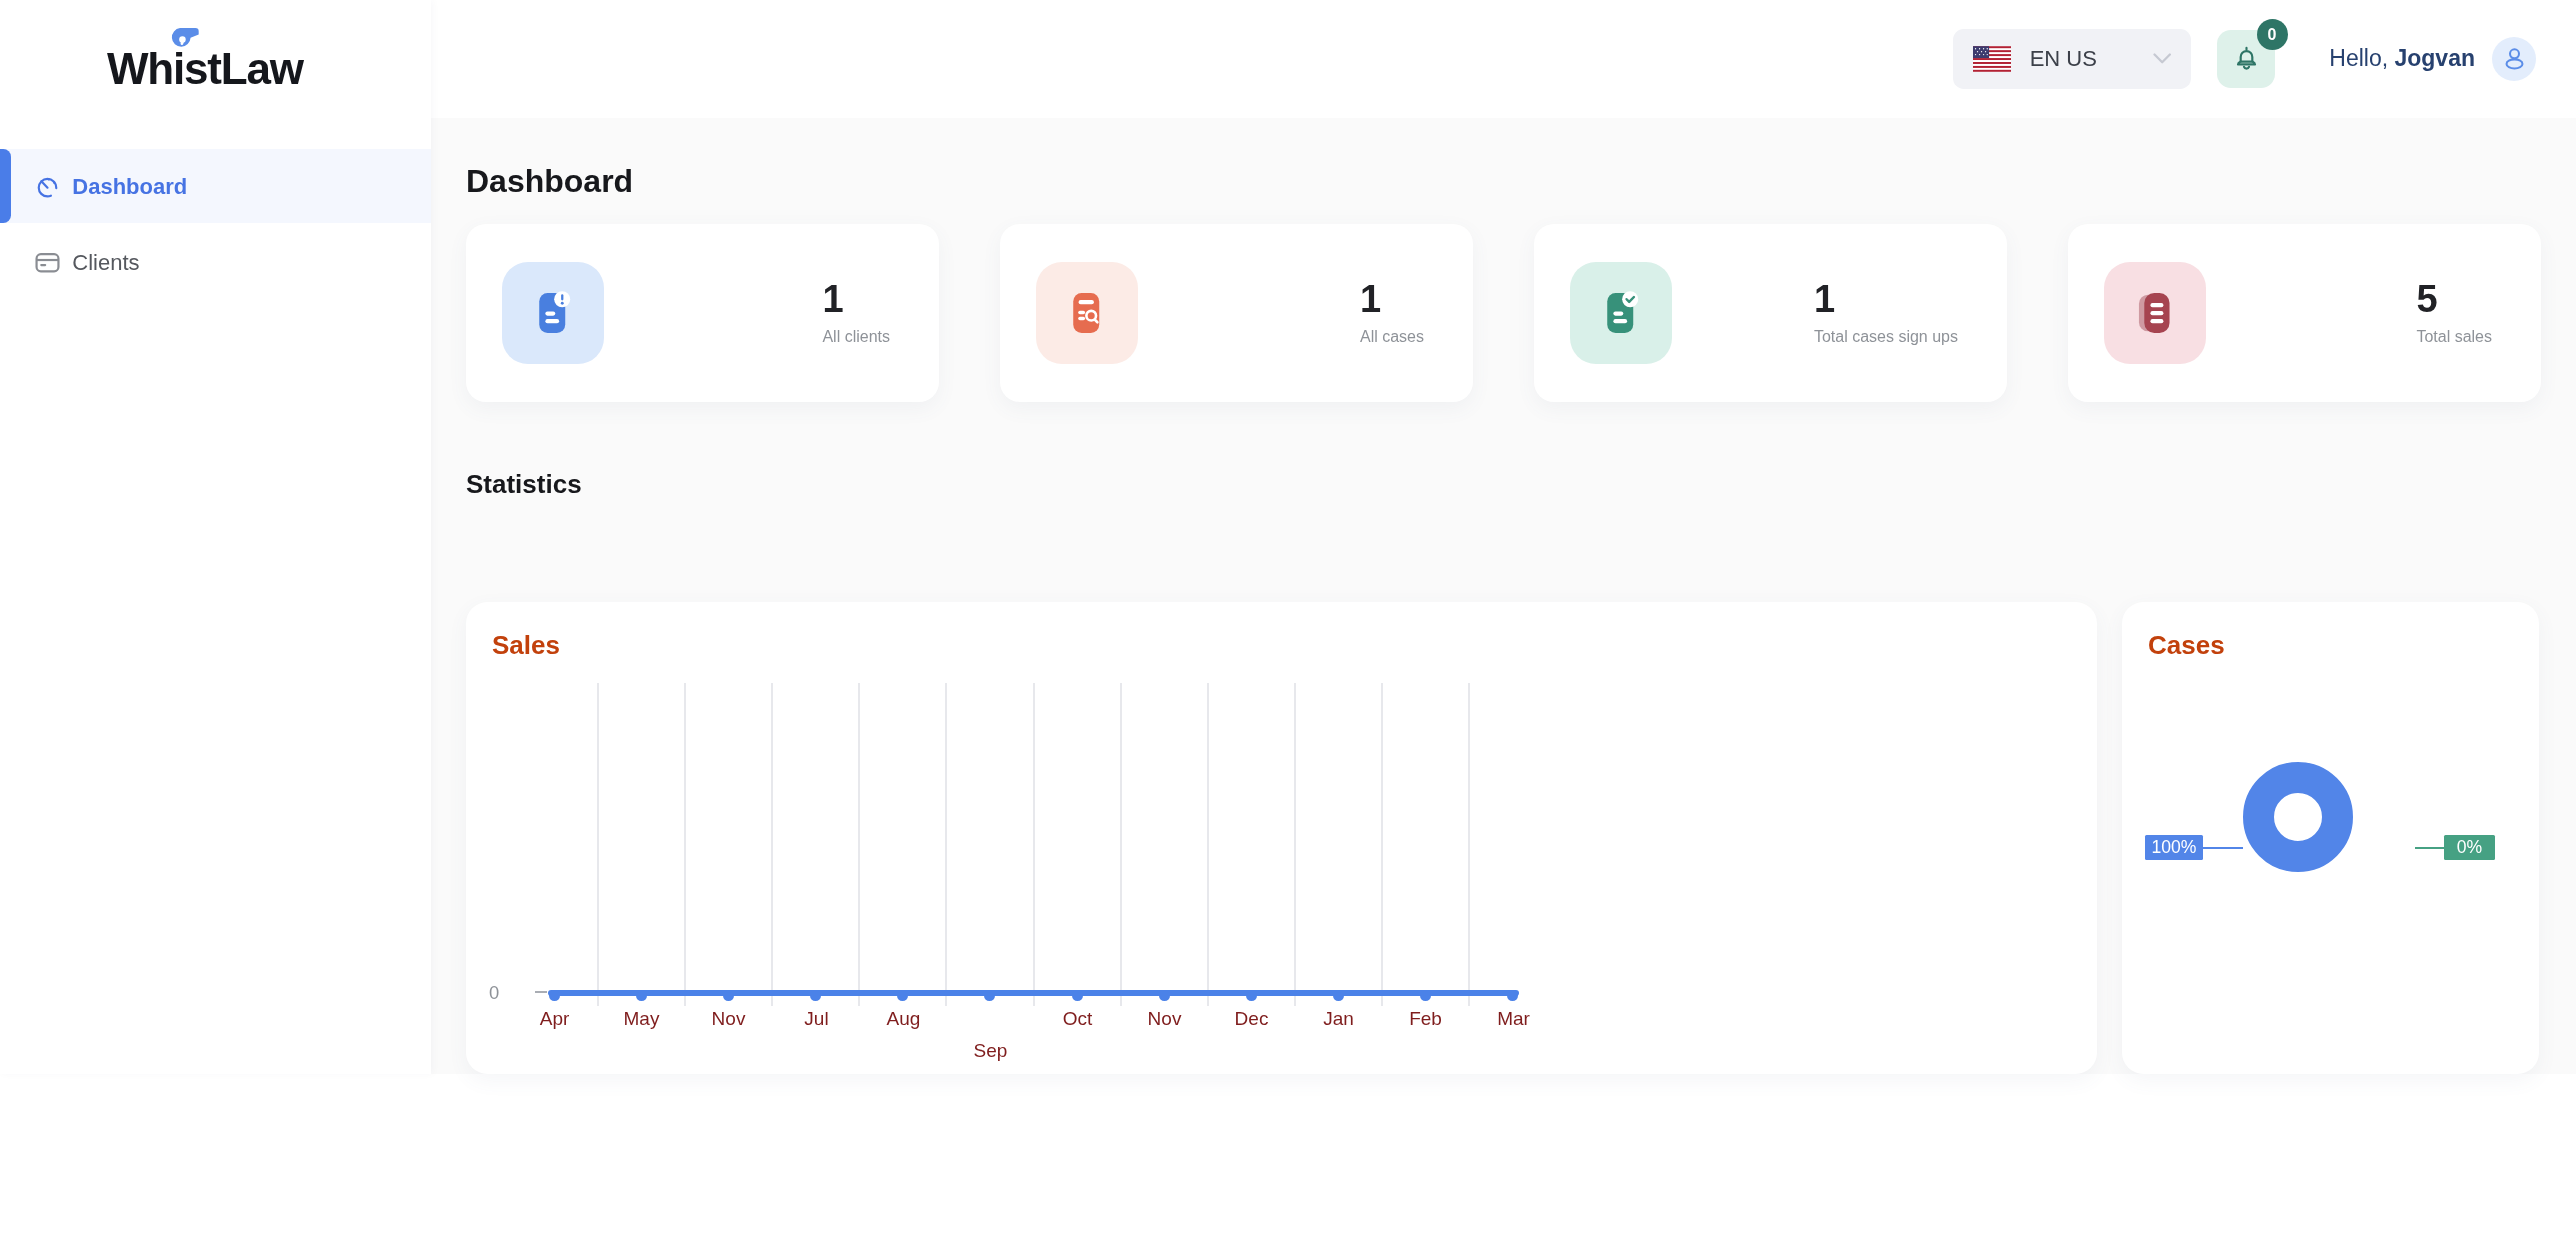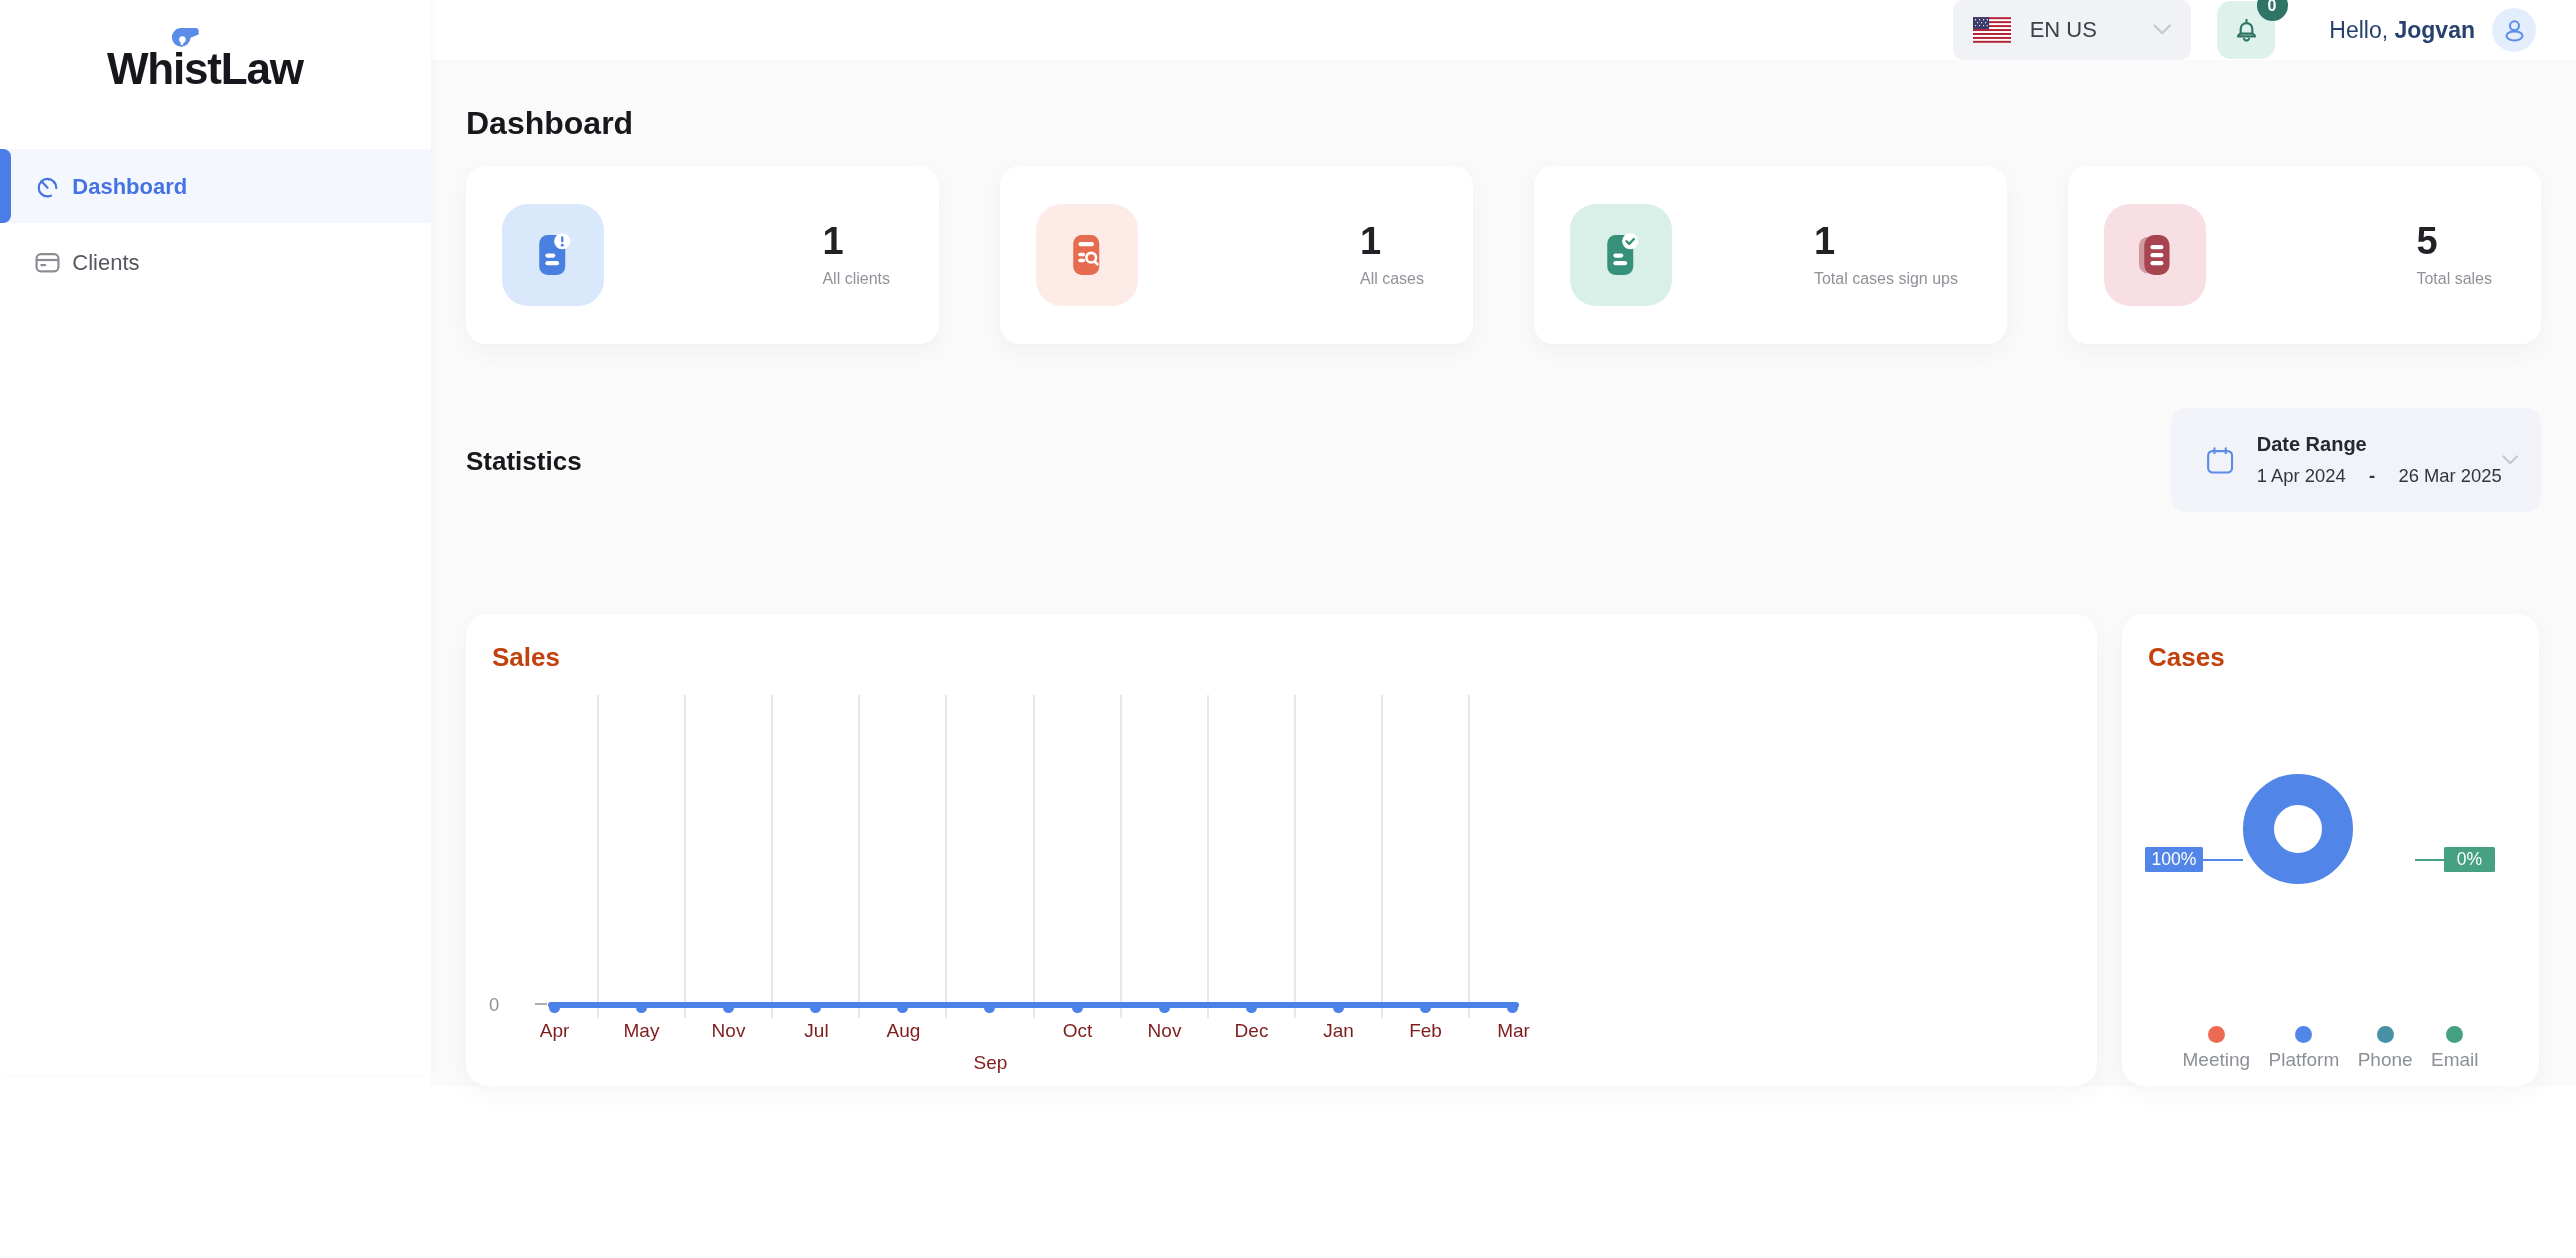--- a/index.html
+++ b/index.html
@@ -264,37 +264,20 @@
           </div>
           <div class="stat-text">
             <div class="stat-value">5</div>
             <div class="stat-label">Total sales</div>
           </div>
         </div>
       </div>
 
       <div class="stats-head">
         <h2 class="section-title">Statistics</h2>
-        <div class="date-range">
-          <svg width="37" height="37" viewBox="0 0 48 48">
-            <rect x="5" y="9" width="38" height="34" rx="7" fill="none" stroke="#5b8de8" stroke-width="3.4"></rect>
-            <path d="M15 4.5 v8 M33 4.5 v8" stroke="#5b8de8" stroke-width="3.4" stroke-linecap="round"></path>
-          </svg>
-          <div class="dr-text">
-            <div class="dr-label">Date Range</div>
-            <div class="dr-dates">
-              <span>1 Apr 2024</span>
-              <span class="dr-sep">-</span>
-              <span>26 Mar 2025</span>
-            </div>
-          </div>
-          <svg class="chev" width="20" height="12.3" viewBox="0 0 24 15">
-            <path d="M2 2 l10 10 10-10" fill="none" stroke="#c3c7cf" stroke-width="3" stroke-linecap="round" stroke-linejoin="round"></path>
-          </svg>
-        </div>
       </div>
 
       <div class="charts-row">
 
         <section class="chart-card sales-card">
           <h3 class="chart-title">Sales</h3>
           <div id="sales-plot">
             <span class="y-zero">0</span>
             <span class="y-tick"></span>
 
@@ -339,36 +322,18 @@
 
         <section class="chart-card cases-card">
           <h3 class="chart-title">Cases</h3>
           <div class="donut-wrap">
             <span class="pct pct-left" id="pct-left" style="background: rgb(82, 133, 232);">100%</span>
             <span class="conn conn-left" id="conn-left" style="background: rgb(82, 133, 232);"></span>
             <div class="ring" id="donut-ring" style="border-color: rgb(82, 133, 232);"></div>
             <span class="conn conn-right" id="conn-right" style="background: rgb(70, 161, 131);"></span>
             <span class="pct pct-right" id="pct-right" style="background: rgb(70, 161, 131);">0%</span>
           </div>
-          <div class="legend" id="cases-legend">
-              <div class="legend-item">
-                <span class="legend-dot" style="background: rgb(236, 106, 82);"></span>
-                <span class="legend-label">Meeting</span>
-              </div>
-              <div class="legend-item">
-                <span class="legend-dot" style="background: rgb(82, 133, 232);"></span>
-                <span class="legend-label">Platform</span>
-              </div>
-              <div class="legend-item">
-                <span class="legend-dot" style="background: rgb(72, 144, 164);"></span>
-                <span class="legend-label">Phone</span>
-              </div>
-              <div class="legend-item">
-                <span class="legend-dot" style="background: rgb(70, 161, 131);"></span>
-                <span class="legend-label">Email</span>
-              </div>
-            </div>
         </section>
       </div>
     </main>
   </div>
 </div>
 
 
 </body></html>

